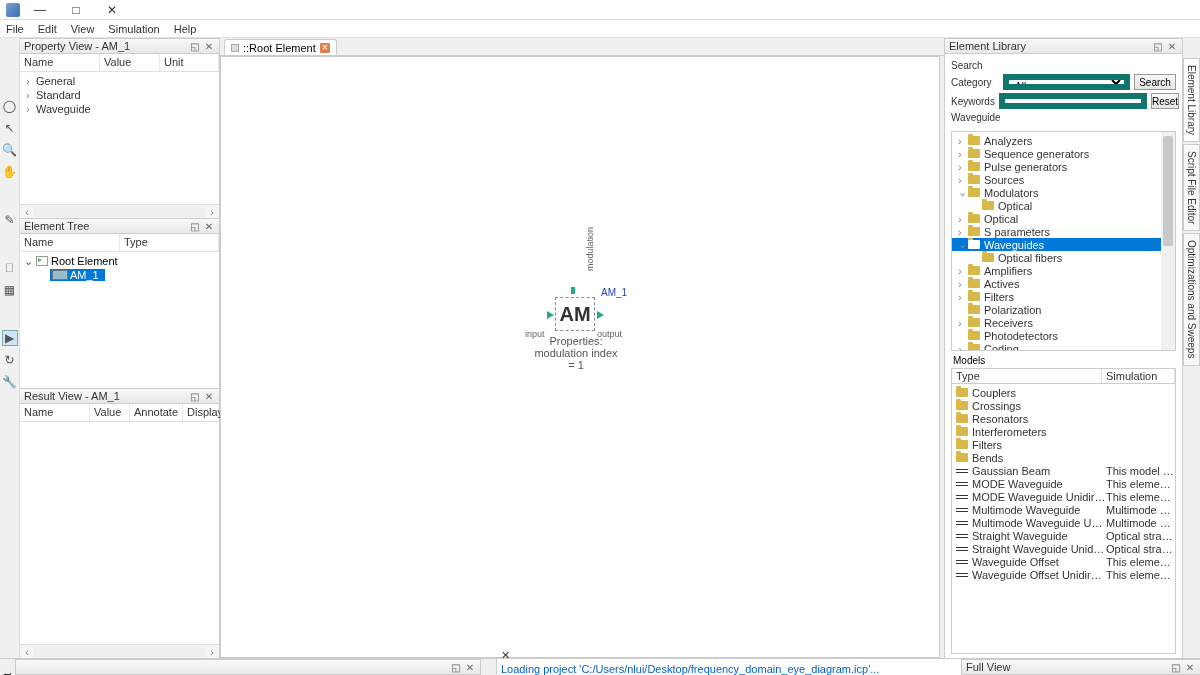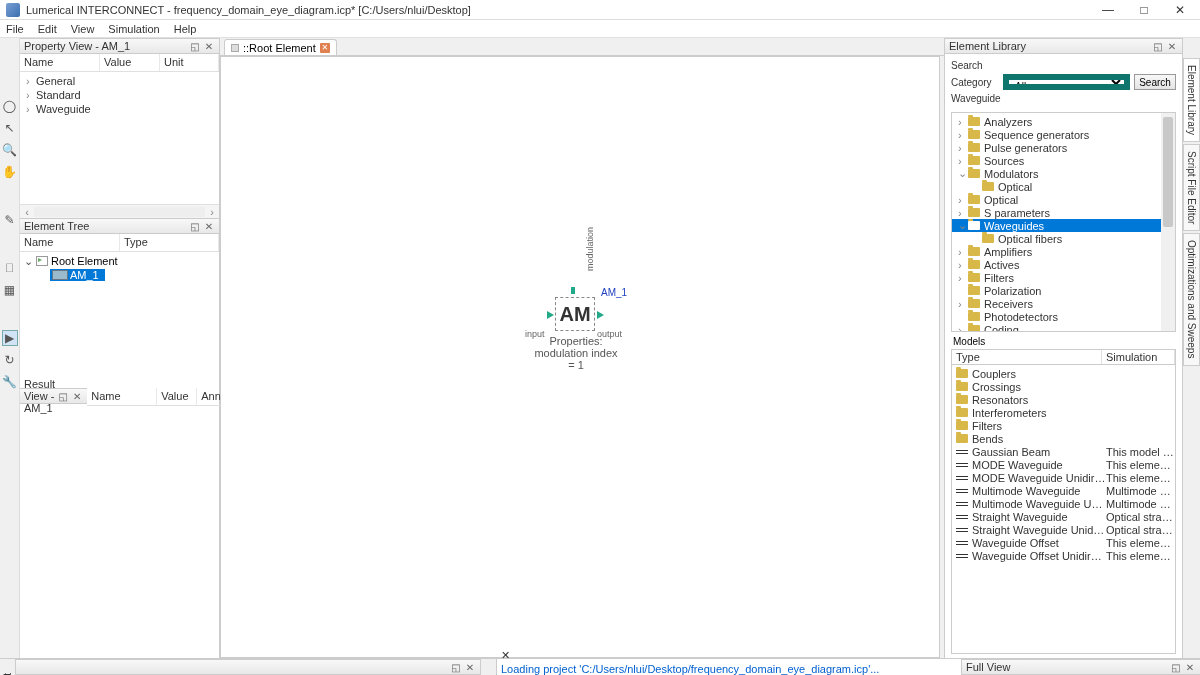--- a/index.html
+++ b/index.html
@@ -52,21 +52,21 @@
 .etrow { height: 14px; display: flex; align-items: center; padding-left: 4px; font-size: 10px; }
 .etrow .exp { width: 12px; color: #555; }
 .etrow .icn { width: 12px; height: 10px; margin-right: 3px; }
 .rooticon { background: #fff; border:1px solid #999; position:relative; }
 .rooticon::after { content:"▸"; font-size:8px; color:#6a6; position:absolute; left:1px; top:-2px; }
 .etrow.child { padding-left: 30px; }
 .etrow.child .sel { background: #0078d7; color: #fff; padding: 0 6px 0 2px; display:inline-flex; align-items:center; }
 .amico { width:16px; height:10px; background:#9bc; border:1px solid #678; margin-right:2px;}
 
 
-.resultview { flex: 1; display: flex; flex-direction: row; }
+.resultview { flex: 1; display: flex; flex-direction: column; }
 .resultview .cols { height: 18px; display: flex; font-size: 10px; color: #333; border-bottom: 1px solid #e0e0e0; }
 .resultview .cols div { padding: 2px 4px; border-right: 1px solid #e8e8e8; }
 .resultview .body { flex: 1; }
 .resultview .hscroll { height: 14px; background: #f4f4f4; border-top: 1px solid #e0e0e0; display:flex; align-items:center; }
 .resultview .hscroll .arr { width:14px; text-align:center; color:#888; }
 .resultview .hscroll .track { flex:1; height:10px; background:#eee; }
 
 
 .center { flex: 1; display: flex; flex-direction: column; background: #f0f0f0; }
 .tabbar { height: 18px; background: #f0f0f0; display: flex; align-items: flex-end; padding-left: 4px; border-bottom: 1px solid #ccc; }
@@ -139,21 +139,20 @@
 .outputpanel { flex:1; border-right:1px solid #ccc; }
 .outputbody { flex:1; background:#fff; padding:4px; font-size:10px; color:#333; }
 .outputbody .line1 { color:#0060d0; }
 .fullview { width:238px; display:flex; flex-direction:column; }
 </style>
 </head>
 <body>
 
 <div class="titlebar">
   <div class="icon"></div>
-  <div class="title">Lumerical INTERCONNECT - frequency_domain_eye_diagram.icp* [C:/Users/nlui/Desktop]</div>
   <div class="winbtns">
     <div class="winbtn">—</div>
     <div class="winbtn">□</div>
     <div class="winbtn">✕</div>
   </div>
 </div>
 
 <div class="menubar">
   <span>File</span>
   <span>Edit</span>
@@ -292,20 +291,25 @@
       <span class="ctl">◱</span>
       <span class="ctl">✕</span>
     </div>
     <div class="searchpanel">
       <div class="grp">Search</div>
       <div class="srow">
         <label>Category</label>
         <select><option>All</option></select>
         <button>Search</button>
       </div>
+      <div class="srow">
+        <label>Keywords</label>
+        <input type="text" style="">
+        <button>Reset</button>
+      </div>
       <div class="grp">Waveguide</div>
     </div>
     <div class="libtree" id="libtree">
       <div class="librow">
           <span class="exp">›</span>
           <span class="fold"></span>
           <span>Analyzers</span>
         </div>
         <div class="librow">
           <span class="exp">›</span>

